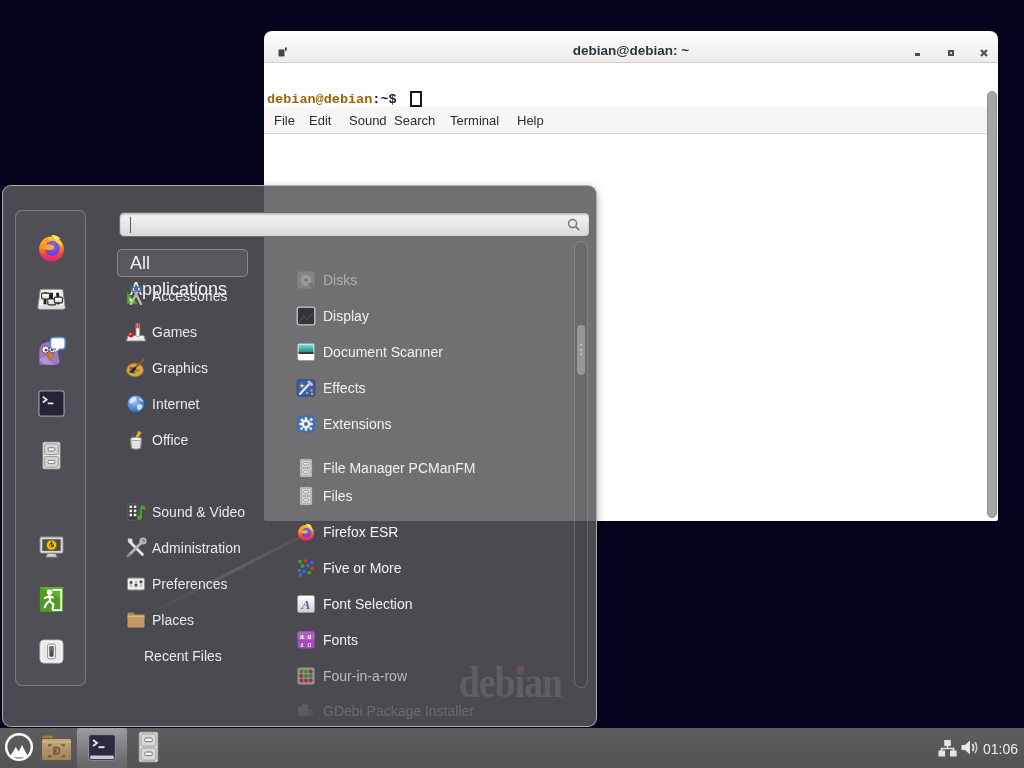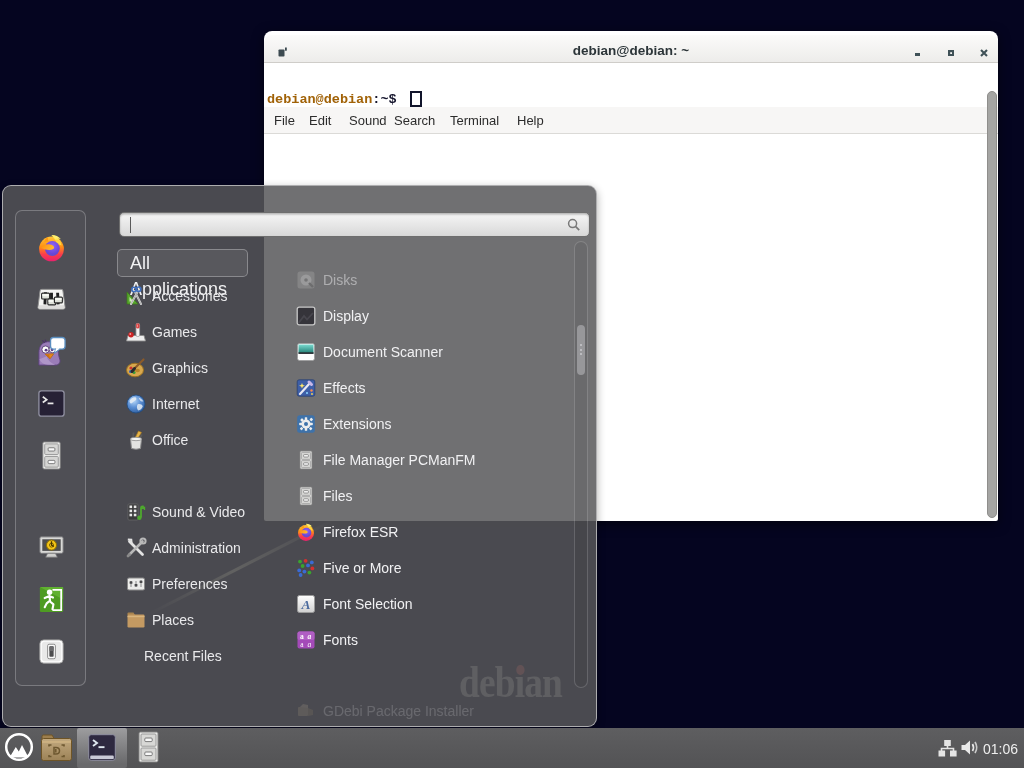--- a/index.html
+++ b/index.html
@@ -293,21 +293,21 @@
           <rect x="8.8" y="13.8" width="2.4" height="3" rx="0.6"></rect>
       <rect x="3.2" y="8.8" width="3" height="2.4" rx="0.6"></rect>
           <rect x="13.8" y="8.8" width="3" height="2.4" rx="0.6"></rect>
       <rect x="4.7" y="4.7" width="2.6" height="2.6" rx="0.6" transform="rotate(45 6 6)"></rect>
           <rect x="14" y="4.2" width="2.6" height="2.6" rx="0.6" transform="rotate(45 15.3 5.5)"></rect>
       <rect x="4.2" y="13.4" width="2.6" height="2.6" rx="0.6" transform="rotate(45 5.5 14.7)"></rect>
           <rect x="13.4" y="13.4" width="2.6" height="2.6" rx="0.6" transform="rotate(45 14.7 14.7)"></rect>
         </g>
       <circle cx="10" cy="10" r="2" fill="#3e72aa"></circle>
     </svg>Extensions</div>
-    <div class="app" style="top:235px"><svg width="20" height="20" viewBox="0 0 20 20">
+    <div class="app" style="top:243px"><svg width="20" height="20" viewBox="0 0 20 20">
       <rect x="4" y="1" width="12" height="18" rx="1" fill="#ececea" stroke="#808080" stroke-width="0.9"></rect>
       <rect x="5.4" y="2.4" width="9.2" height="7" rx="0.8" fill="#d6d6d4" stroke="#9a9a9a" stroke-width="0.8"></rect>
       <rect x="5.4" y="10.6" width="9.2" height="7" rx="0.8" fill="#d6d6d4" stroke="#9a9a9a" stroke-width="0.8"></rect>
       <rect x="7.6" y="4.6" width="4.8" height="2.4" rx="0.8" fill="#fafafa" stroke="#6e6e6e" stroke-width="0.7"></rect>
       <rect x="7.6" y="12.8" width="4.8" height="2.4" rx="0.8" fill="#fafafa" stroke="#6e6e6e" stroke-width="0.7"></rect>
     </svg>File Manager PCManFM</div>
     <div class="app" style="top:271px"><svg width="20" height="20" viewBox="0 0 20 20">
       <rect x="4" y="1" width="12" height="18" rx="1" fill="#ececea" stroke="#808080" stroke-width="0.9"></rect>
       <rect x="5.4" y="2.4" width="9.2" height="7" rx="0.8" fill="#d6d6d4" stroke="#9a9a9a" stroke-width="0.8"></rect>
       <rect x="5.4" y="10.6" width="9.2" height="7" rx="0.8" fill="#d6d6d4" stroke="#9a9a9a" stroke-width="0.8"></rect>
@@ -346,20 +346,32 @@
       <text x="10" y="14.8" font-family="Liberation Serif,serif" font-style="italic" font-weight="bold" font-size="13.5" fill="#4a6a9e" text-anchor="middle">A</text>
     </svg>Font Selection</div>
     <div class="app" style="top:415px"><svg width="20" height="20" viewBox="0 0 20 20">
       <rect x="1.5" y="1.5" width="17" height="17" rx="2" fill="#a44ab8"></rect>
       <rect x="1.5" y="1.5" width="17" height="8.5" rx="2" fill="#b05ec4"></rect>
       <text x="5.8" y="9" font-family="Liberation Serif,serif" font-weight="bold" font-size="7.5" fill="#ffffff" text-anchor="middle">a</text>
       <text x="13.4" y="9" font-family="Liberation Serif,serif" font-style="italic" font-weight="bold" font-size="7.5" fill="#ffffff" text-anchor="middle">a</text>
       <text x="5.8" y="16.6" font-family="Liberation Serif,serif" font-size="7.5" fill="#ffffff" text-anchor="middle">a</text>
       <text x="13.4" y="16.6" font-family="Liberation Serif,serif" font-style="italic" font-size="7.5" fill="#ffffff" text-anchor="middle">a</text>
     </svg>Fonts</div>
+    <div class="app" style="top:451px;opacity:0.66"><svg width="20" height="20" viewBox="0 0 20 20">
+      <rect x="1.5" y="1.5" width="17" height="17" rx="2" fill="#b8b8b6" stroke="#8a8a88"></rect>
+      <circle cx="5.4" cy="5.4" r="2" fill="#3aa42e"></circle>
+        <circle cx="10" cy="5.4" r="2" fill="#3aa42e"></circle>
+        <circle cx="14.6" cy="5.4" r="2" fill="#cc2a2a"></circle>
+      <circle cx="5.4" cy="10" r="2" fill="#cc2a2a"></circle>
+        <circle cx="10" cy="10" r="2" fill="#3aa42e"></circle>
+        <circle cx="14.6" cy="10" r="2" fill="#3aa42e"></circle>
+      <circle cx="5.4" cy="14.6" r="2" fill="#cc2a2a"></circle>
+        <circle cx="10" cy="14.6" r="2" fill="#cc2a2a"></circle>
+        <circle cx="14.6" cy="14.6" r="2" fill="#cc2a2a"></circle>
+    </svg>Four-in-a-row</div>
     <div class="app" style="top:486px;opacity:0.18"><svg width="20" height="20" viewBox="0 0 20 20">
       <rect x="2" y="6" width="10" height="9" rx="1" fill="#b8a888"></rect>
       <path d="M12 7 L17 9 L17 14 L12 15 Z" fill="#9a8a6a"></path>
       <path d="M4 6 L7 3 L12 4 L12 7 Z" fill="#cabca0"></path>
     </svg>GDebi Package Installer</div>
 
     <div id="mscroll">
       <div id="mthumb">
         <i style="top:19px"></i>
         <i style="top:23.5px"></i>

